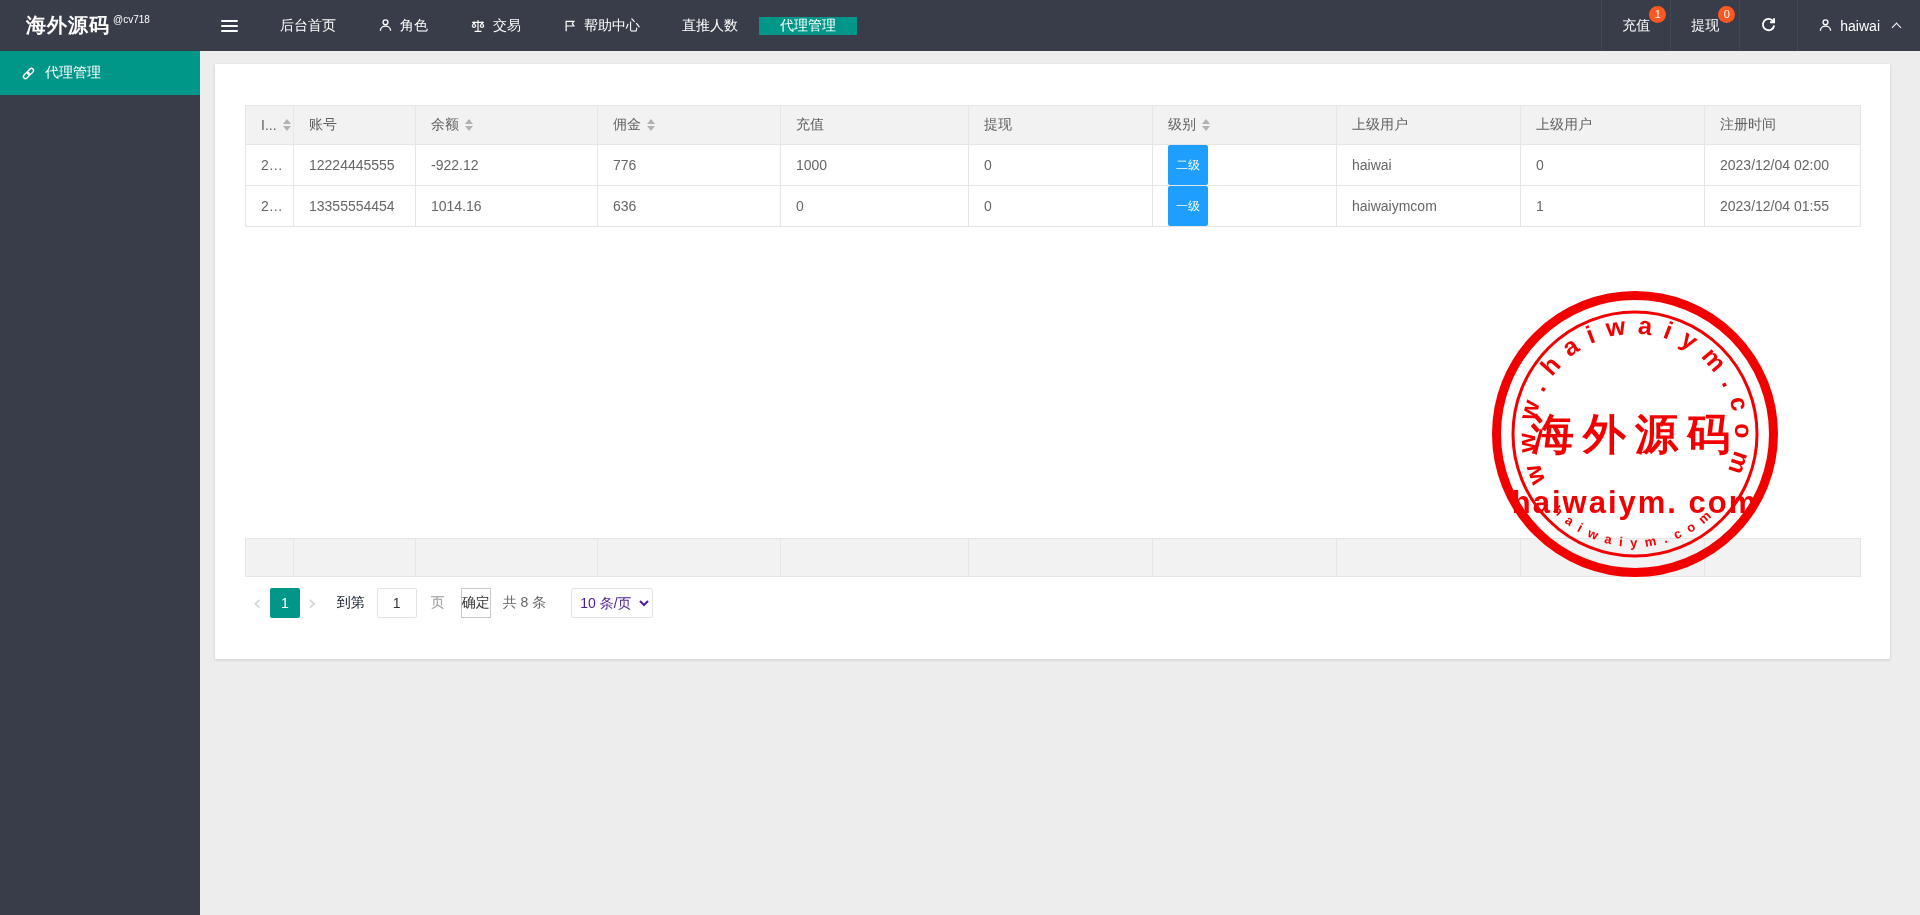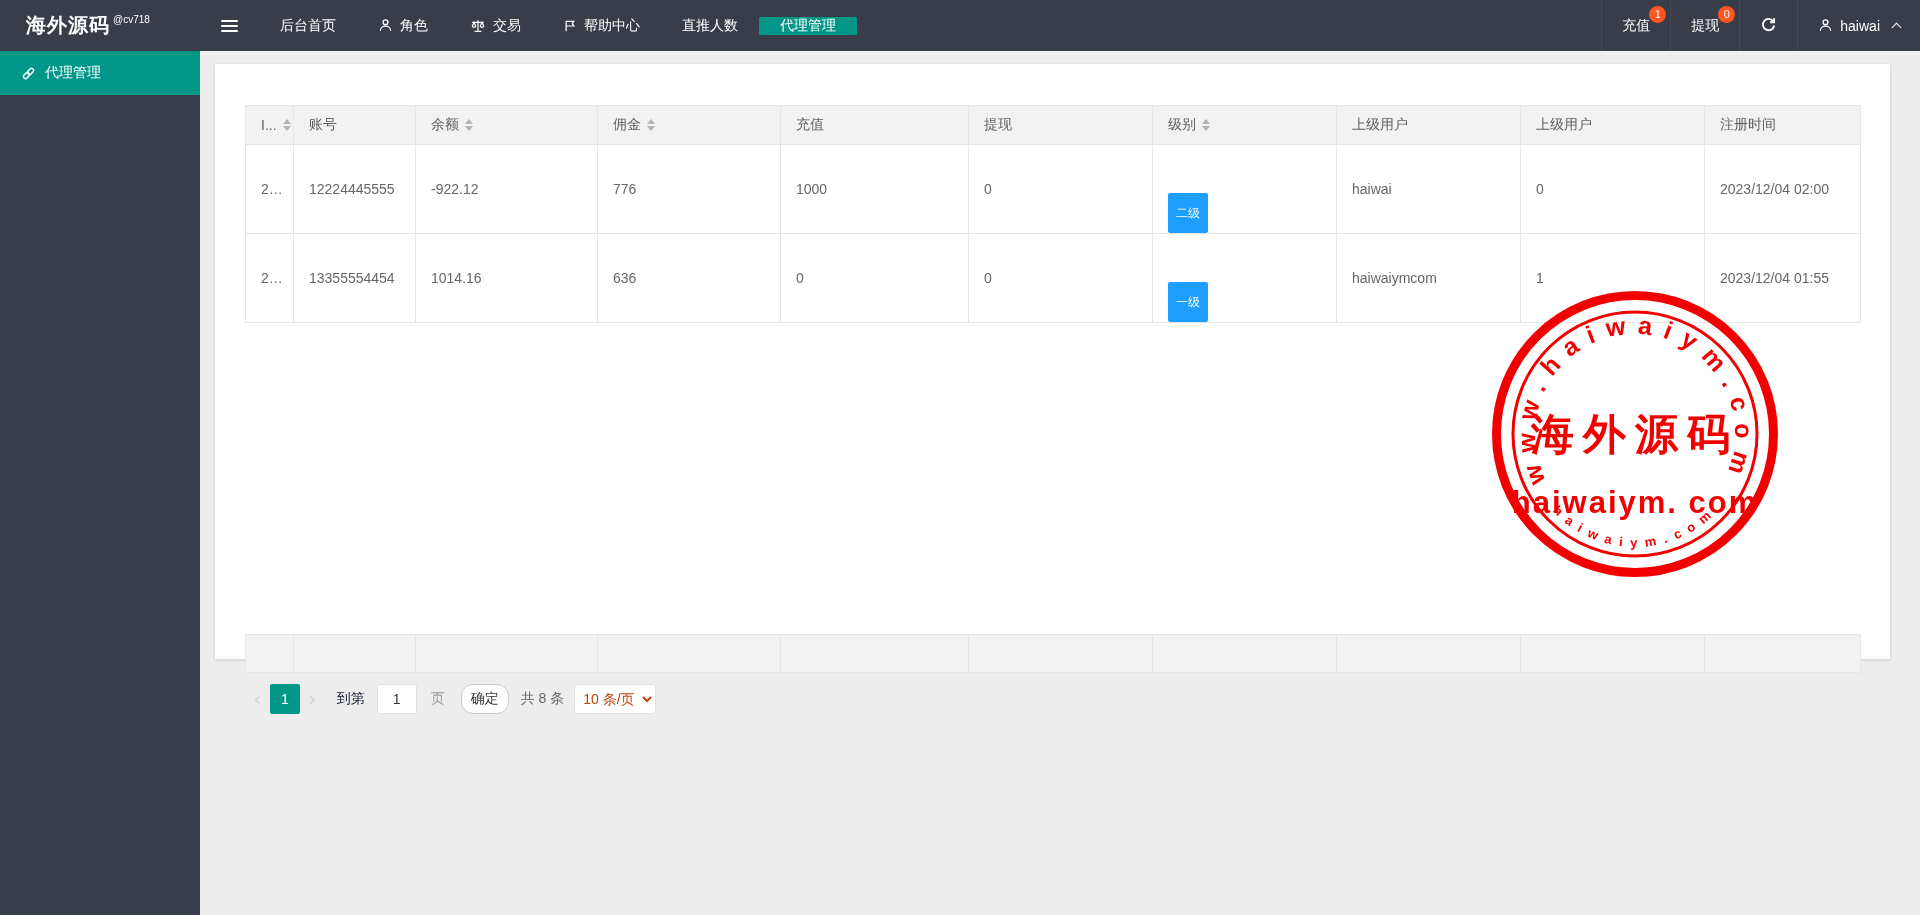--- a/index.html
+++ b/index.html
@@ -37,37 +37,37 @@
   table.grid { border-collapse:collapse; table-layout:fixed; width:1615px; }
   table.grid th, table.grid td { border:1px solid #e6e6e6; padding:0 15px; text-align:left; font-weight:normal;
           white-space:nowrap; overflow:hidden; text-overflow:ellipsis; }
   table.grid th { background:#f2f2f2; height:39px; color:#5f5f5f; font-size:14px; }
   table.grid td { height:40px; color:#666; font-size:14px; background:#fff; }
   .th-inner { display:flex; align-items:center; gap:6px; }
   .sort { display:inline-flex; flex-direction:column; gap:2px; cursor:pointer; }
   .sort i { width:0; height:0; border-left:4.5px solid transparent; border-right:4.5px solid transparent; display:block; }
   .sort .up { border-bottom:5px solid #b2b2b2; }
   .sort .down { border-top:5px solid #b2b2b2; }
-  .level-badge { display:inline-block; background:#1E9FFF; color:#fff; font-size:12px; line-height:20px; padding:10px 8px; border-radius:2px;margin-top:48px; }
+  .level-badge { display:inline-block; background:#1E9FFF; color:#fff; font-size:12px; line-height:20px; padding:10px 8px; border-radius:2px; }
   .table-gap { height:311px; }
   table.footgrid { border-collapse:collapse; table-layout:fixed; width:1615px; }
   table.footgrid td { border:1px solid #e6e6e6; background:#f2f2f2; height:38px; }
   
   .pager { display:flex; align-items:center; margin-top:11px; height:30px; }
   .pg-arrow { color:#d2d2d2; font-size:22px; line-height:28px; padding:0 8px; cursor:pointer; font-family:"DejaVu Sans",sans-serif; }
   .pg-current { width:30px; height:30px; line-height:30px; text-align:center; background:#009688; color:#fff; border-radius:2px; font-size:14px; }
   .pg-text { color:#0f172a; margin:0 4px 0 12px; }
   .pg-text2 { color:#999; margin:0 6px; }
   .pg-input { width:40px; height:30px; border:1px solid #e2e2e2; text-align:center; color:#333; font-size:14px; margin:0 8px;
               font-family:inherit; background:#fff; border-radius:2px; }
-  .pg-btn { height:30px; padding:0 9px; background:#fff; border:1px solid #c9c9c9; border-radius:12px; color:#333;
+  .pg-btn { height:30px; padding:0 0; background:#fff; border:1px solid #c9c9c9; border-radius:0; color:#333;
             font-size:14px; margin:0 10px; cursor:pointer; font-family:inherit; }
   .pg-total { color:#666; margin:0 10px 0 2px; }
-  .pg-select { height:30px; border:1px solid #e2e2e2; border-radius:3px; color:#c2410c; font-size:14px; padding:0 4px;
-               font-family:inherit; background:#fff; }
+  .pg-select { height:30px; border:1px solid #e2e2e2; border-radius:3px; color:#4c1d95; font-size:14px; padding:0 4px;
+               font-family:inherit; background:#fff;margin-left:15px; }
   
   .stamp { position:absolute; left:1491px; top:290px; width:288px; height:288px; z-index:30; pointer-events:none; }
 </style>
 </head>
 <body>
 
 <header class="navbar">
   <div class="logo-area">
     <span class="logo-text">海外源码</span>
     <span class="logo-sup">@cv718</span>

